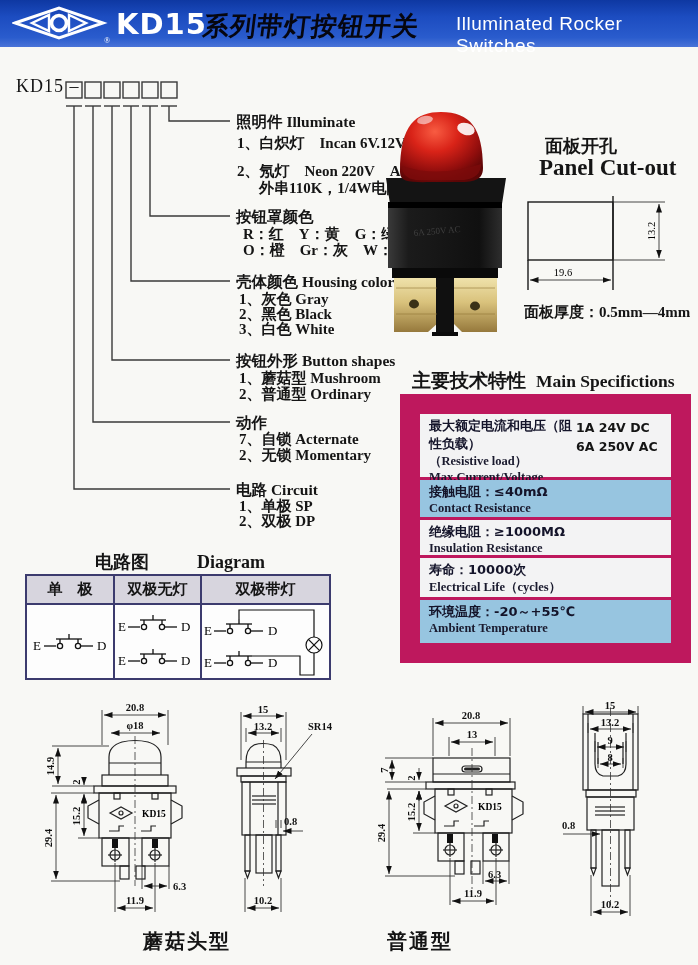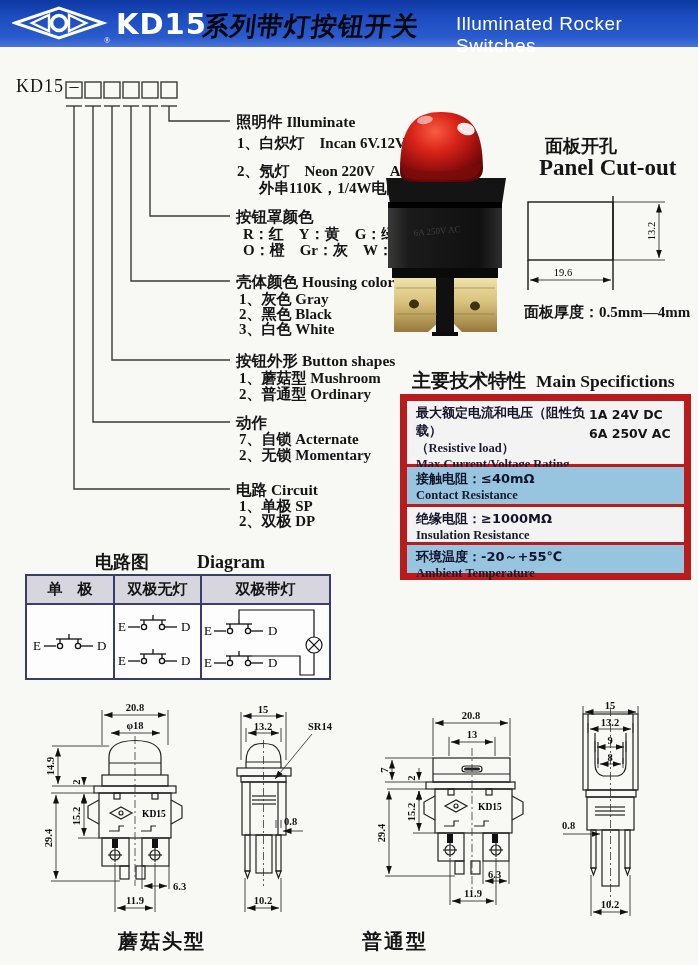--- a/index.html
+++ b/index.html
@@ -17,38 +17,38 @@
           font-size:19px;color:#ffffff;letter-spacing:.5px;}
   
   .pn-prefix{left:16px;top:76px;font-size:18px;font-weight:400;letter-spacing:1px;}
   .tree-label{font-size:15.5px;font-weight:700;}
   .tree-label .en{font-weight:600;}
   .tree-opt{font-size:15px;font-weight:600;white-space:nowrap;}
   
   .h-cn{font-family:"DejaVu Sans",sans-serif;font-weight:bold;font-size:18px;}
   .h-en{font-size:23px;font-weight:600;}
   
-  #spec-frame{left:400px;top:394px;width:291px;background:#b91c1c;padding:7px;
+  #spec-frame{left:400px;top:394px;width:291px;background:#be185d;padding:20px;
               display:flex;flex-direction:column;gap:3px;box-sizing:border-box;}
   .spec-row{padding:3px 9px;box-sizing:border-box;}
   .row-w{background:#f3f3f4;}
   .row-b{background:#97c5e0;}
   .sp-cn{font-family:"DejaVu Sans",sans-serif;font-weight:bold;font-size:13px;color:#14142a;}
   .sp-en{font-size:12.5px;font-weight:600;color:#1a1a2e;}
   .sp-vals{font-family:"DejaVu Sans",sans-serif;font-weight:bold;font-size:12.5px;line-height:1.5;}
   
   #diag-tbl{left:25px;top:574px;width:306px;height:106px;border:2px solid #3c3b6e;
             box-sizing:border-box;background:#fdfdfd;text-align:right;}
   .diag-hdr{display:flex;height:27px;background:#d7d5de;border-bottom:2px solid #3c3b6e;}
   .diag-hdr div{font-family:"DejaVu Sans",sans-serif;font-weight:bold;font-size:15px;
                 display:flex;align-items:center;justify-content:center;box-sizing:border-box;}
   .diag-body{display:flex;height:75px;}
   .diag-body>div{box-sizing:border-box;}
   .cdiv{border-right:2px solid #3c3b6e;}
-  .cap{font-family:"DejaVu Sans",sans-serif;font-weight:bold;font-size:20px;letter-spacing:2px;}
+  .cap{font-family:"DejaVu Sans",sans-serif;font-weight:bold;font-size:20px;letter-spacing:2px;margin-left:25px;}
   svg text{font-family:"Liberation Serif","DejaVu Sans",serif;}
 </style>
 </head>
 <body>
 
 <div id="page">
 
   <svg class="abs" width="0" height="0">
     <defs>
       <marker id="da" markerUnits="userSpaceOnUse" markerWidth="10" markerHeight="8" refX="8.5" refY="3" orient="auto">
@@ -222,21 +222,25 @@
       </div>
     </div>
     <div class="spec-row row-b" style="height:37px">
       <div class="sp-cn">接触电阻：≤40mΩ</div>
       <div class="sp-en">Contact Resistance</div>
     </div>
     <div class="spec-row row-w" style="height:35px">
       <div class="sp-cn">绝缘电阻：≥1000MΩ</div>
       <div class="sp-en">Insulation Resistance</div>
     </div>
-    <div class="spec-row row-b" style="height:28px">
+    <div class="spec-row row-w" style="height:39px">
+      <div class="sp-cn">寿命：10000次</div>
+      <div class="sp-en">Electrical  Life（cycles）</div>
+    </div>
+    <div class="spec-row row-b" style="height:43px">
       <div class="sp-cn">环境温度：-20～+55℃</div>
       <div class="sp-en">Ambient Temperature</div>
     </div>
   </div>
 
   <div class="abs" style="left:95px;top:550px;display:flex;gap:48px;align-items:baseline">
     <span class="h-cn">电路图</span>
     <span class="h-en" style="font-size:18px">Diagram</span>
   </div>
   <div id="diag-tbl" class="abs">

